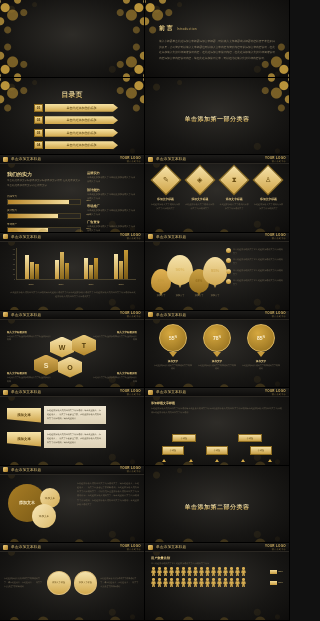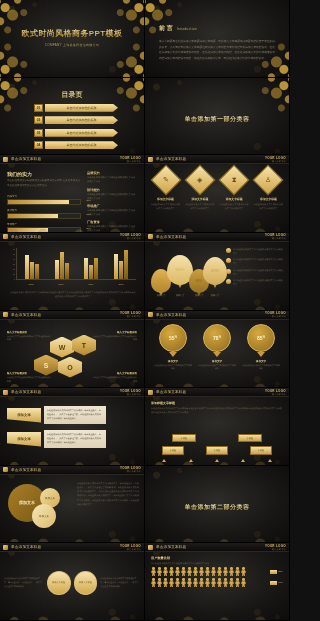--- a/index.html
+++ b/index.html
@@ -185,24 +185,20 @@
 <body>
 
 <div id="grid">
 
   <div class="slide slide-dark">
     <div class="damask"></div>
     <div class="corner c-tl"></div>
     <div class="corner c-tr"></div>
     <div class="corner c-bl"></div>
     <div class="corner c-br"></div>
-    <div class="title-main">
-      <h1>欧式时尚风格商务PPT模板</h1>
-      <p>COMPANY 上海某某阿拉伯有限公司</p>
-    </div>
   </div>
 
   <div class="slide slide-dark">
     <div class="damask"></div>
     <div class="corner c-tl"></div>
     <div class="corner c-br"></div>
     <div class="intro">
       <h2>
         <span>前 言</span>
         <small>Introduction</small>

